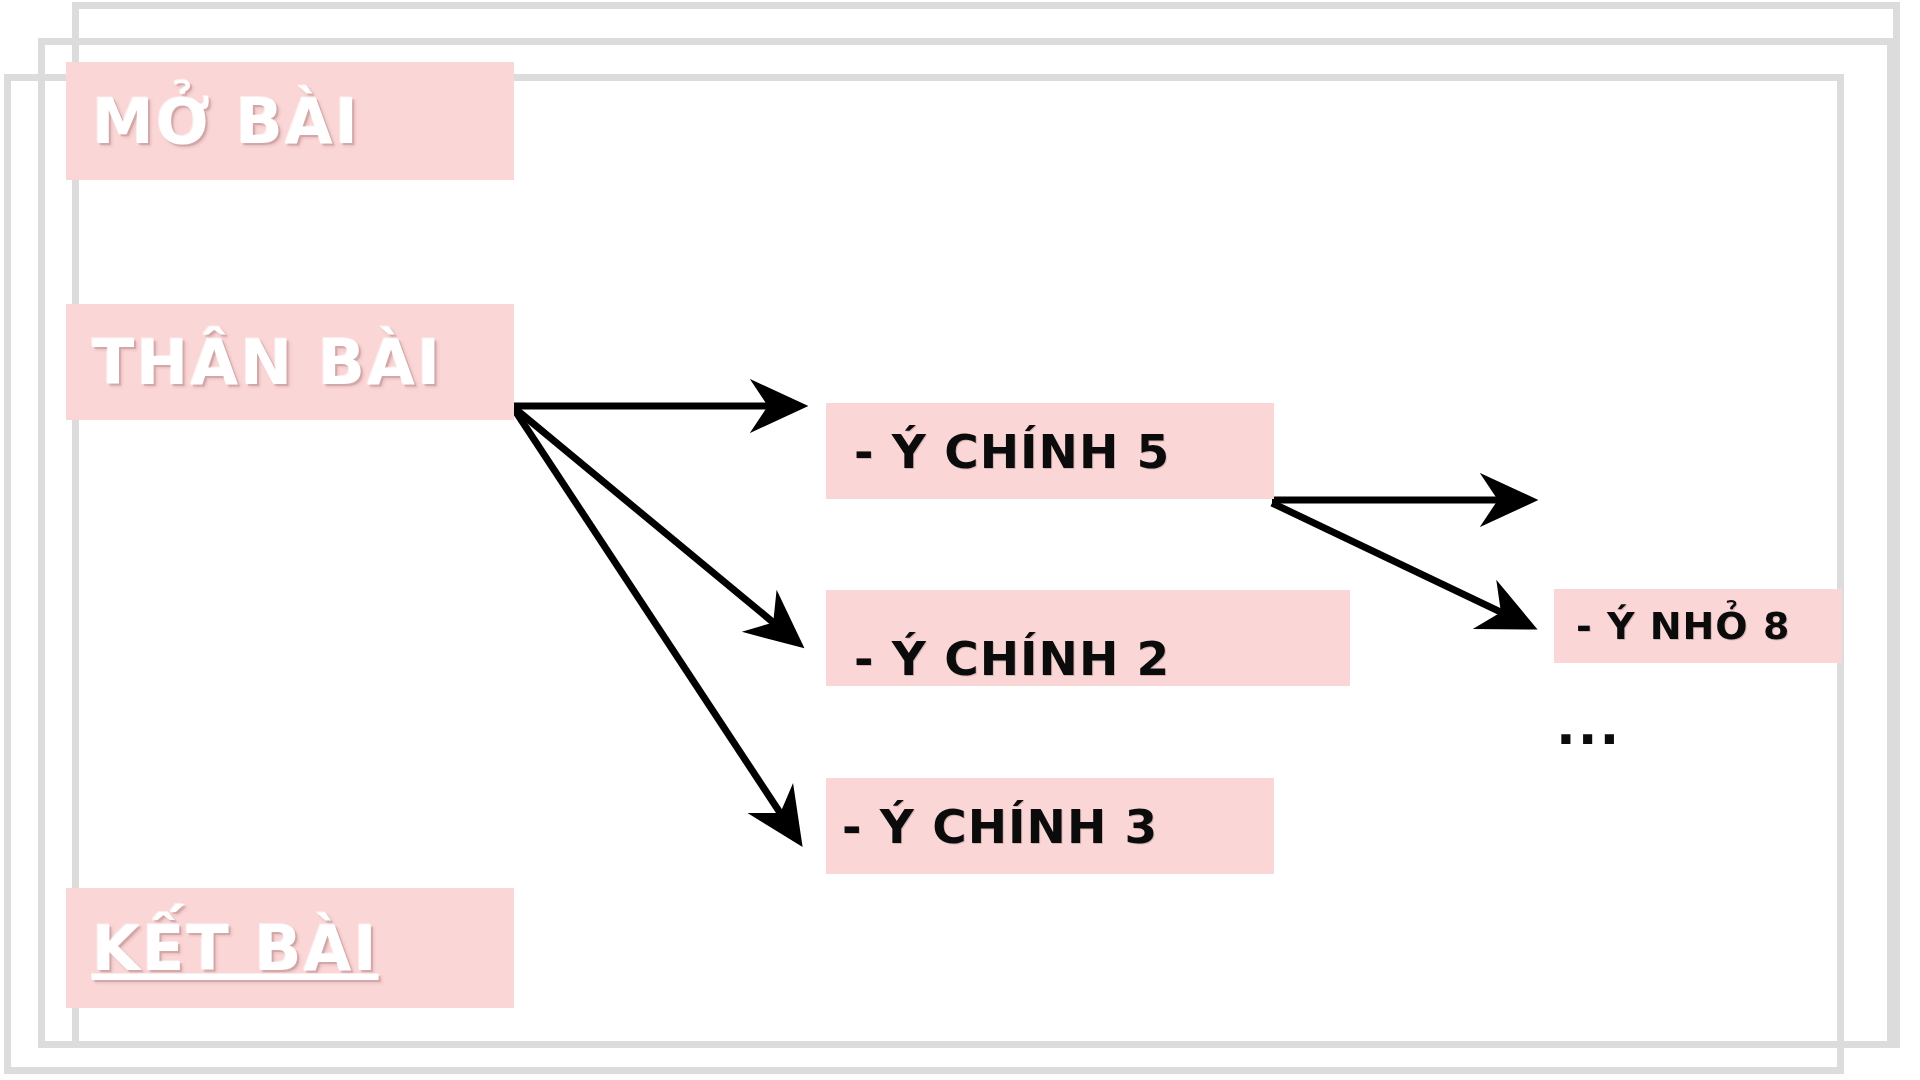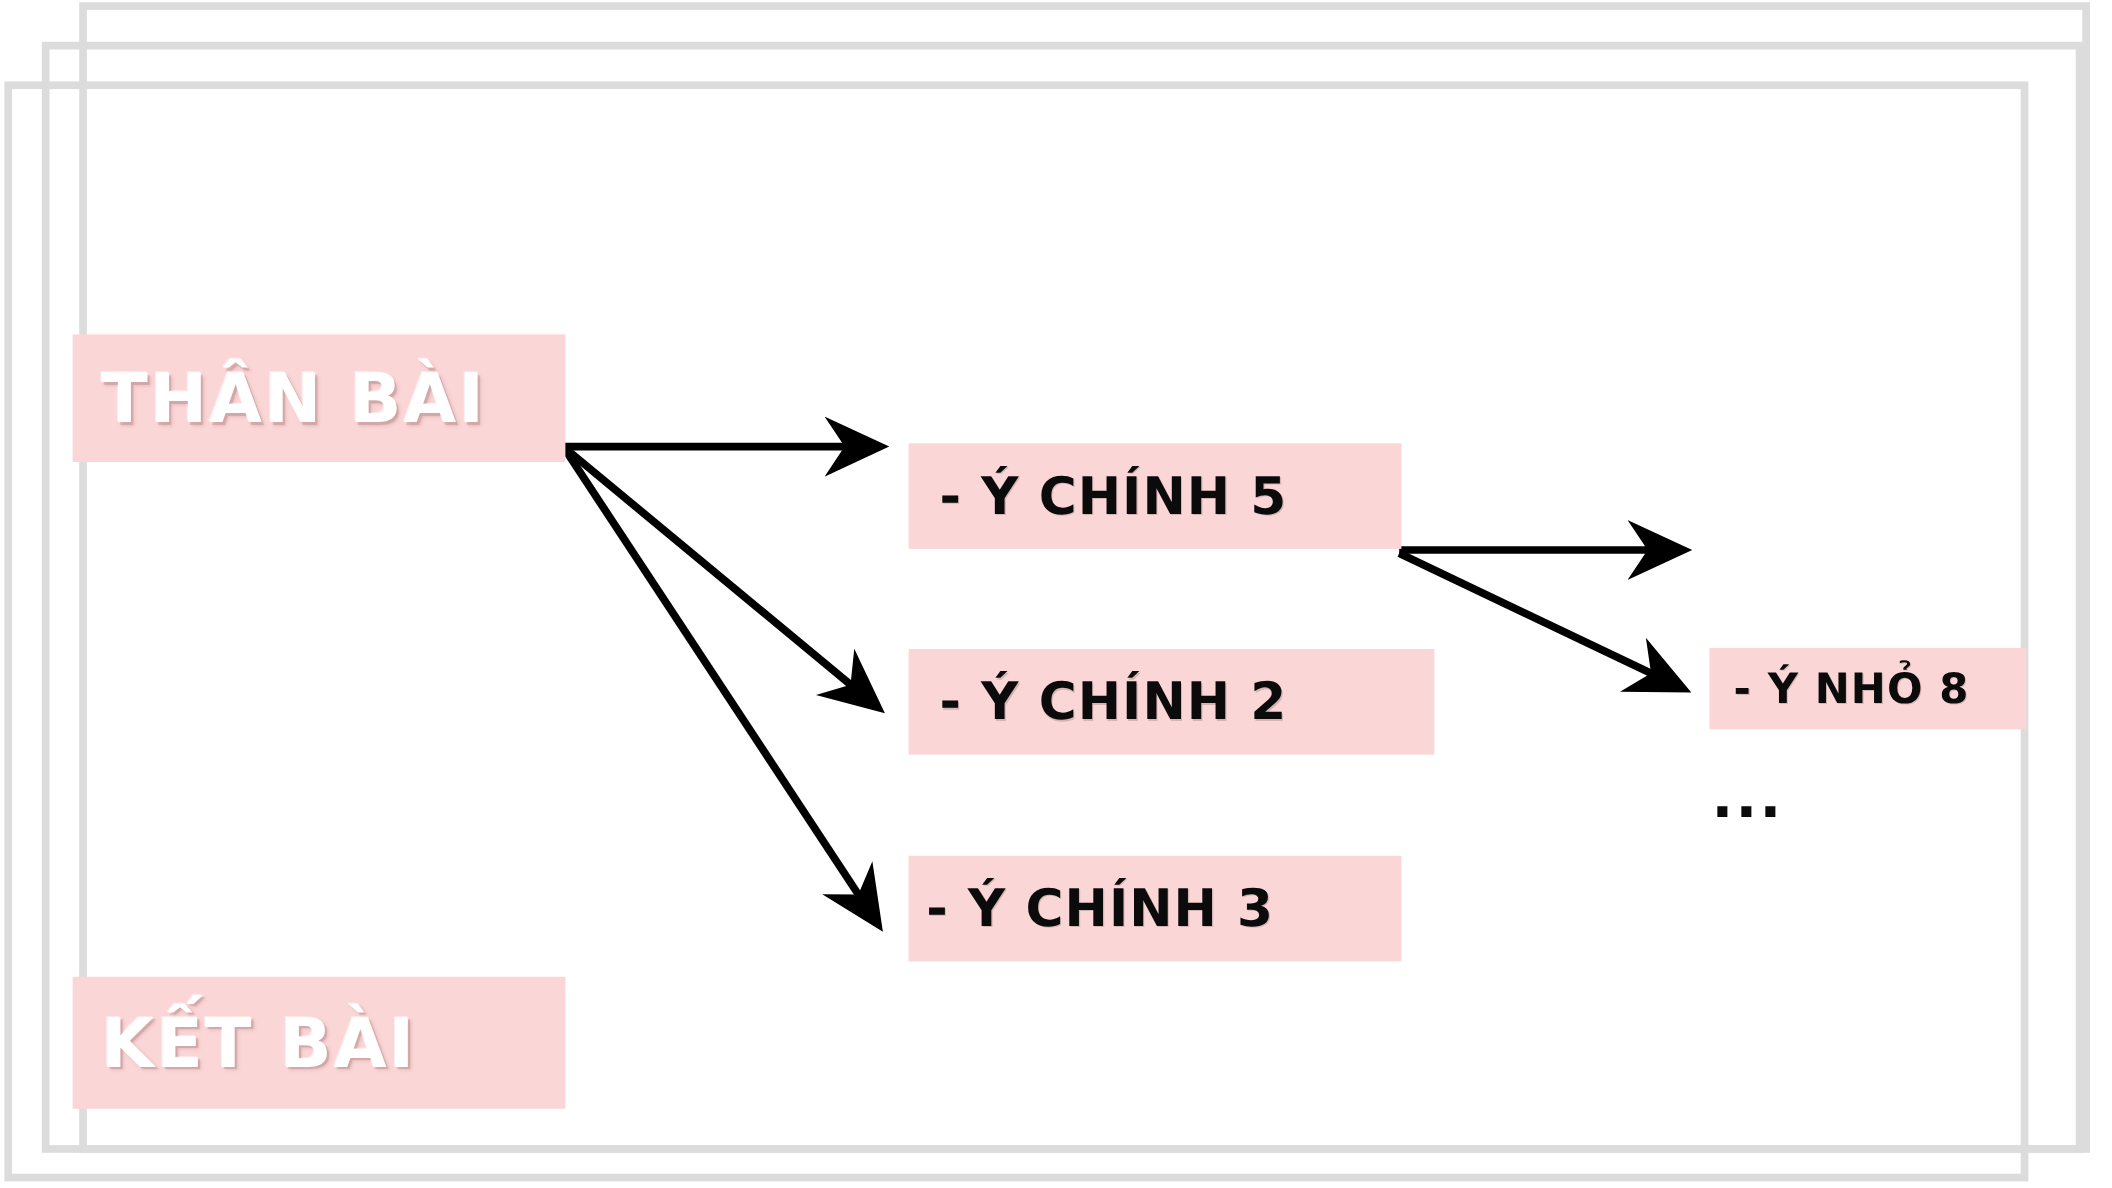--- a/index.html
+++ b/index.html
@@ -71,24 +71,24 @@
     text-shadow: 1px 1px 0 rgba(60,40,40,0.20);
   }
 
   #mo-bai      { left: 66px;  top: 62px;  width: 448px; height: 118px; }
   #mo-bai .txt      { font-size: 62px; }
 
   #than-bai    { left: 66px;  top: 304px; width: 448px; height: 116px; }
   #than-bai .txt    { font-size: 62px; }
 
   #ket-bai     { left: 66px;  top: 888px; width: 448px; height: 120px; }
-  #ket-bai .txt     { font-size: 62px; }
+  #ket-bai .txt     { font-size: 62px; text-decoration: underline; }
 
   #y-chinh-1   { left: 826px; top: 403px; width: 448px; height: 96px; padding-left: 28px; }
-  #y-chinh-2   { left: 826px; top: 590px; width: 478px; height: 96px; padding-left: 28px; }
+  #y-chinh-2   { left: 826px; top: 590px; width: 524px; height: 96px; padding-left: 28px; align-items: flex-end; }
   #y-chinh-3   { left: 826px; top: 778px; width: 448px; height: 96px; padding-left: 16px; }
   #y-chinh-1 .txt, #y-chinh-2 .txt, #y-chinh-3 .txt { font-size: 47px; }
 
   #y-nho-1     { left: 1554px; top: 497px; width: 288px; height: 74px; padding-left: 22px; }
   #y-nho-2     { left: 1554px; top: 589px; width: 288px; height: 74px; padding-left: 22px; }
   #y-nho-1 .txt, #y-nho-2 .txt { font-size: 38px; }
 
   #ellipsis {
     position: absolute;
     left: 1556px; top: 700px;
@@ -117,20 +117,23 @@
     </defs>
 
     <line x1="512" y1="406" x2="800" y2="406" stroke="#000000" stroke-width="7" marker-end="url(#ah)"></line>
     <line x1="512" y1="406" x2="798" y2="643" stroke="#000000" stroke-width="7" marker-end="url(#ah)"></line>
     <line x1="512" y1="406" x2="798" y2="840" stroke="#000000" stroke-width="7" marker-end="url(#ah)"></line>
 
     <line x1="1272" y1="500" x2="1530" y2="500" stroke="#000000" stroke-width="7" marker-end="url(#ah)"></line>
     <line x1="1272" y1="503" x2="1530" y2="626" stroke="#000000" stroke-width="7" marker-end="url(#ah)"></line>
   </svg>
 
+  <div class="chip chip-head" id="mo-bai">
+    <span class="txt">MỞ BÀI</span>
+  </div>
 
   <div class="chip chip-head" id="than-bai">
     <span class="txt">THÂN BÀI</span>
   </div>
 
   <div class="chip chip-head" id="ket-bai">
     <span class="txt">KẾT BÀI</span>
   </div>
 
   <div class="chip chip-item" id="y-chinh-1">

